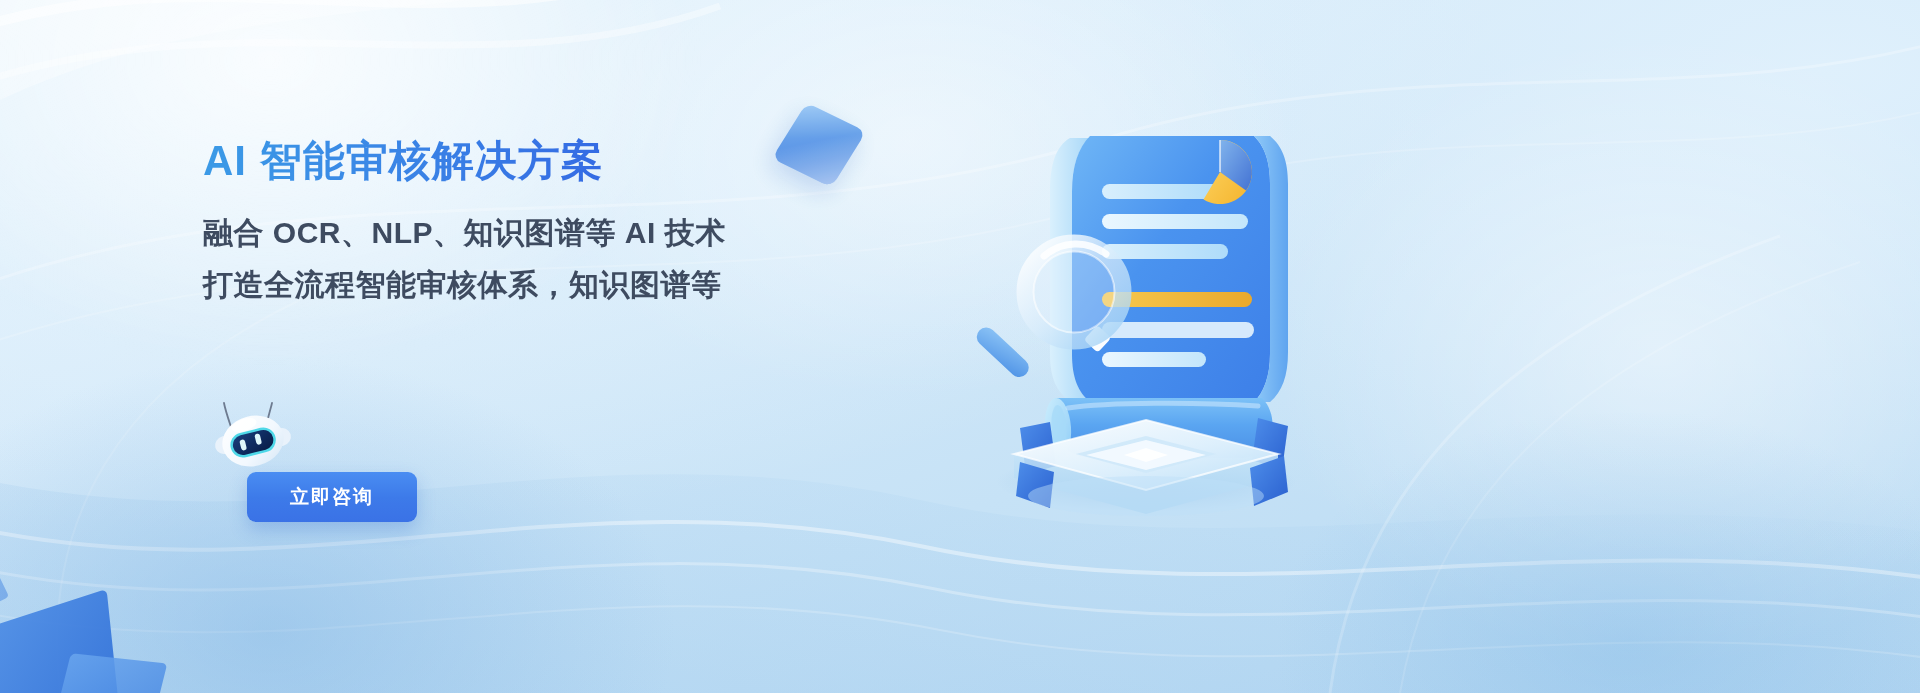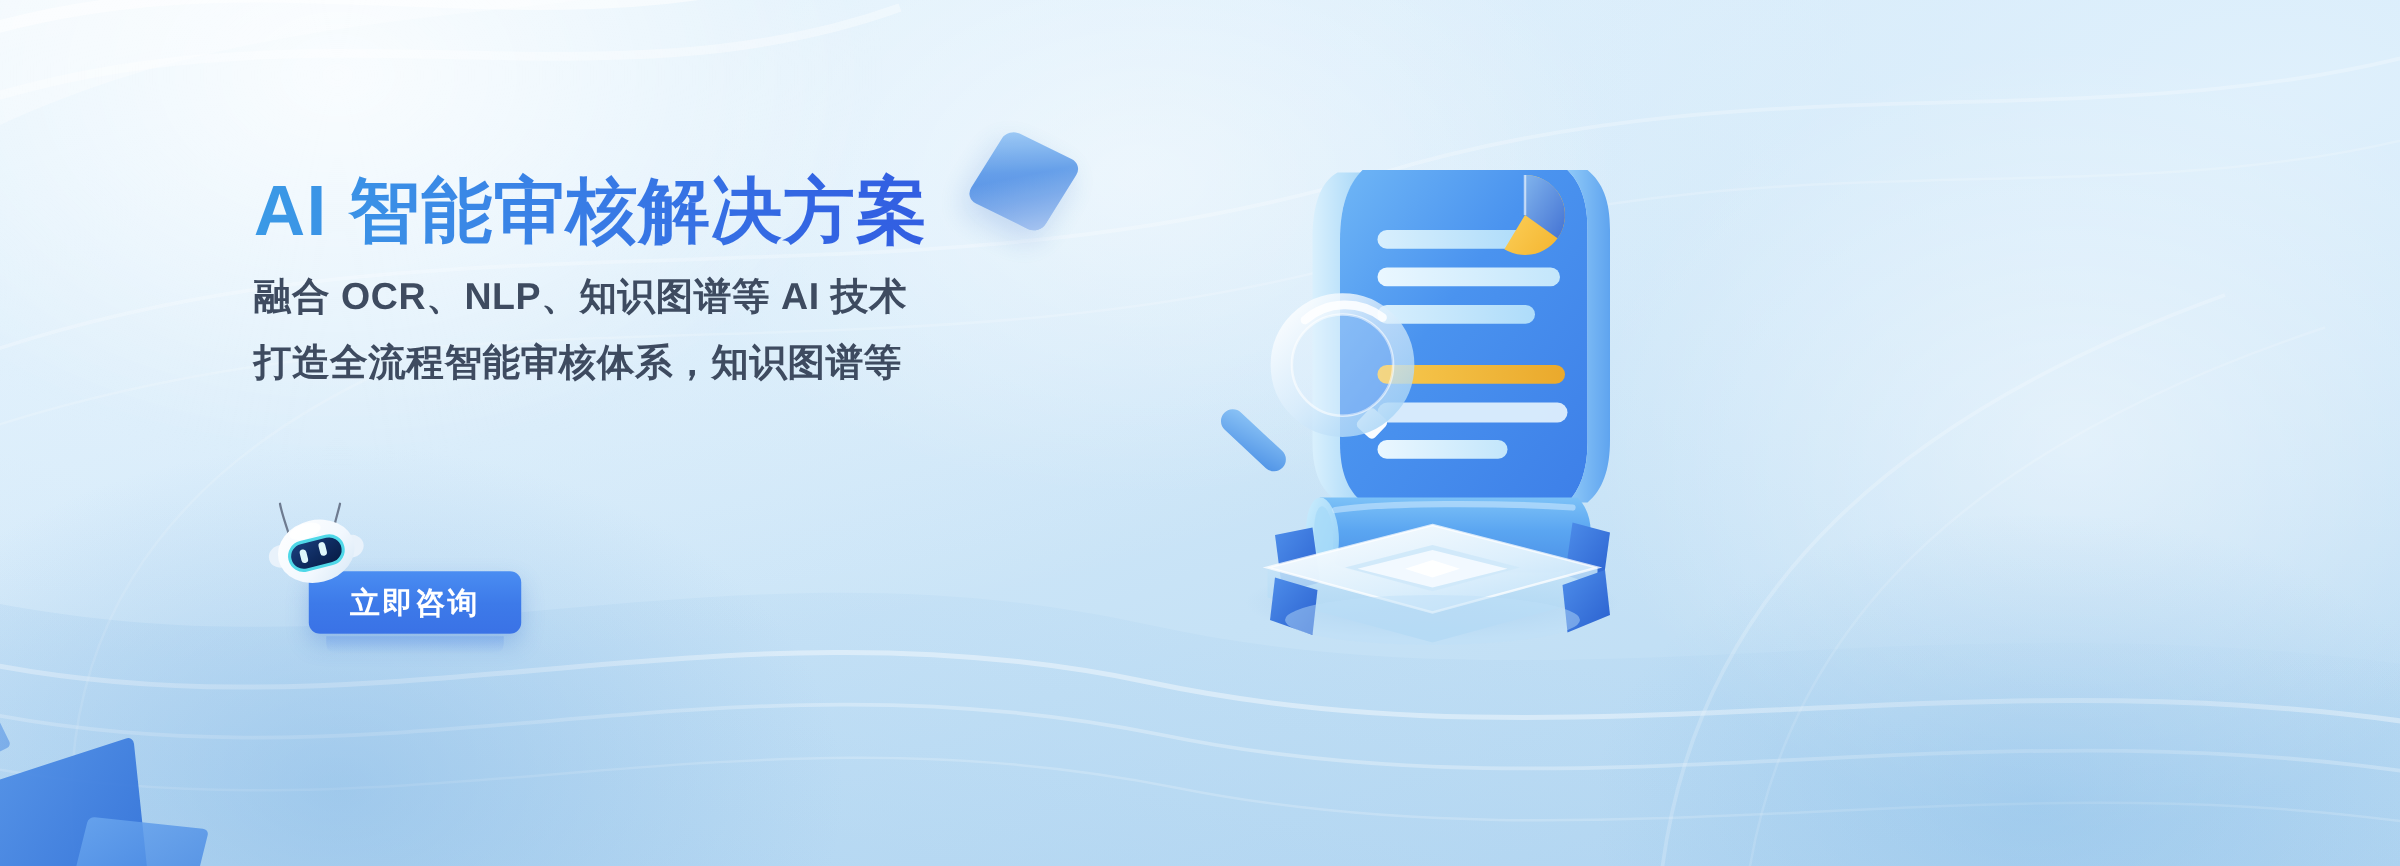--- a/index.html
+++ b/index.html
@@ -91,55 +91,55 @@
     border-radius:10px;
     background:linear-gradient(320deg, rgba(255,255,255,.55) 0%, rgba(255,255,255,0) 55%);
   }
 
   
   .copy{
     position:absolute; left:203px; top:136px;
     width:720px;
   }
   .headline{
-    font-size:57px;
+    font-size:42px;
     font-weight:bold;
     letter-spacing:1px;
     line-height:1.18;
     background:linear-gradient(92deg,#3b9ae6 0%, #3a86e6 26%, #3365e3 62%, #3050df 100%);
     -webkit-background-clip:text;
     background-clip:text;
     color:transparent;
     -webkit-text-fill-color:transparent;
     white-space:nowrap;
   }
   .sub{
-    margin-top:12px;
+    margin-top:24px;
     color:#3e4b60;
     font-size:30px;
     font-weight:bold;
     line-height:1.55;
     letter-spacing:.5px;
     white-space:nowrap;
   }
   .sub .line2{ display:block; margin-top:6px; }
 
   
   .cta-wrap{
     position:absolute; left:203px; top:405px;
     width:360px; height:130px;
   }
   .cta{
-    position:absolute; left:44px; top:52px;
+    position:absolute; left:44px; top:67px;
     width:170px; height:50px;
     border-radius:9px;
     background:linear-gradient(180deg,#4a8df2 0%, #3d7ae9 52%, #3a72e6 100%);
     box-shadow:0 8px 18px rgba(50,110,210,.28);
     color:#fff;
-    font-size:24px;
+    font-size:19px;
     font-weight:bold;
     letter-spacing:2px;
     display:flex; align-items:center; justify-content:center;
     cursor:pointer;
     z-index:3;
   }
   .cta-reflect{
     position:absolute; left:58px; top:104px;
     width:142px; height:14px;
     border-radius:0 0 8px 8px;

